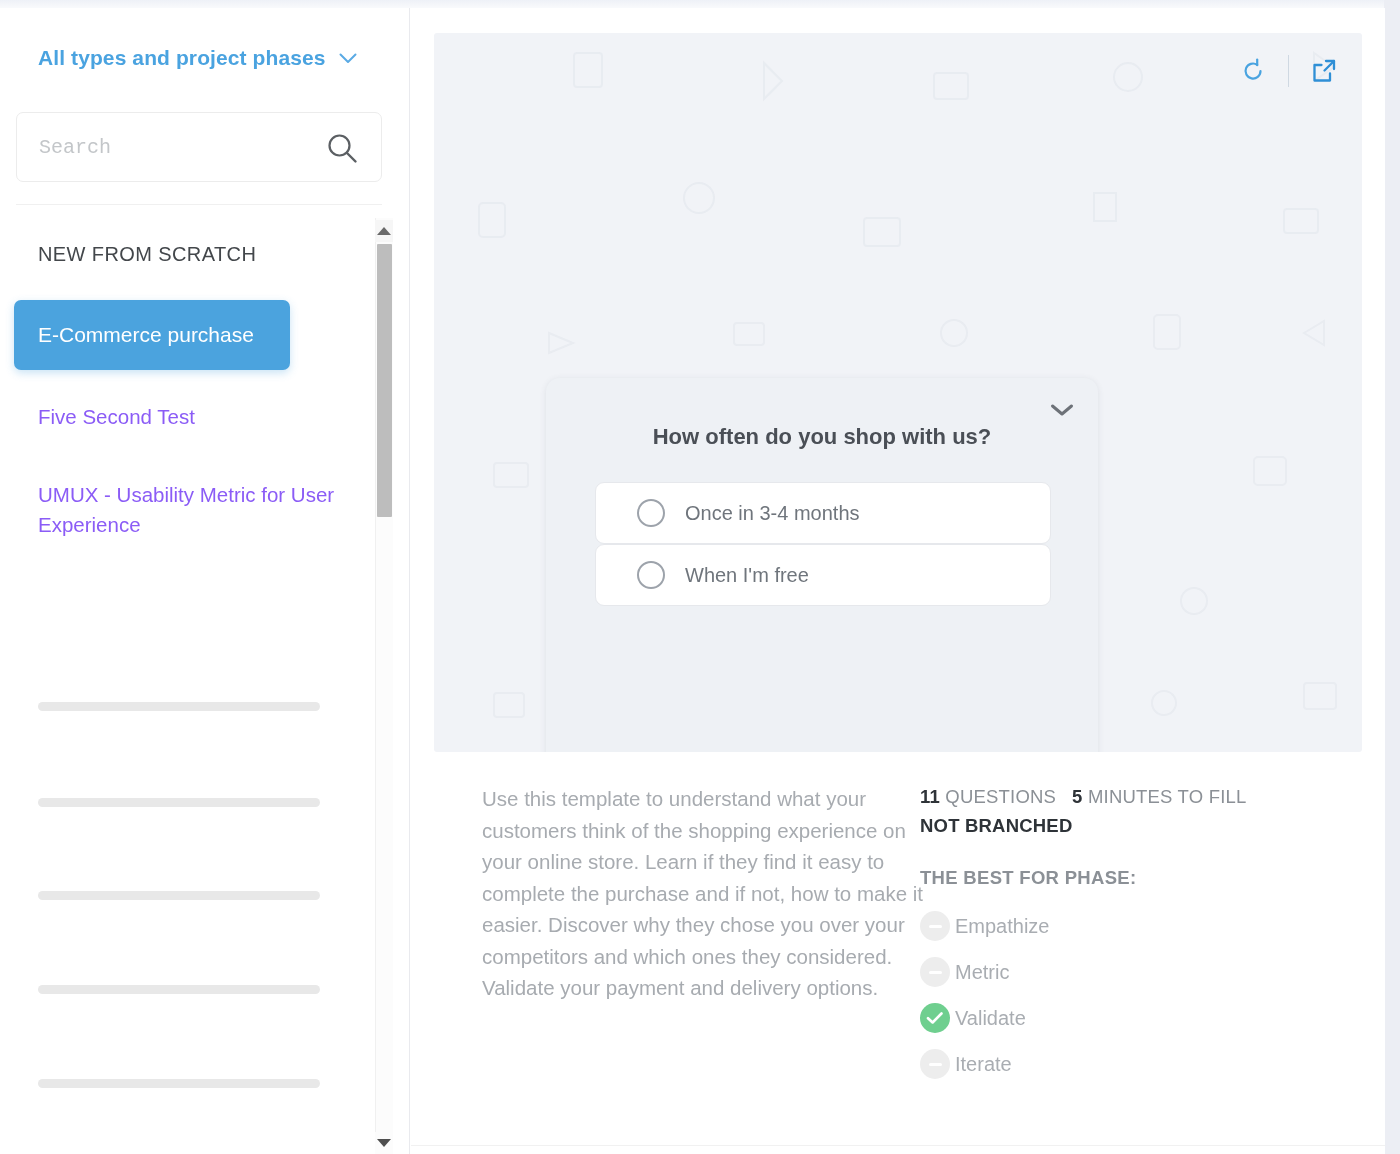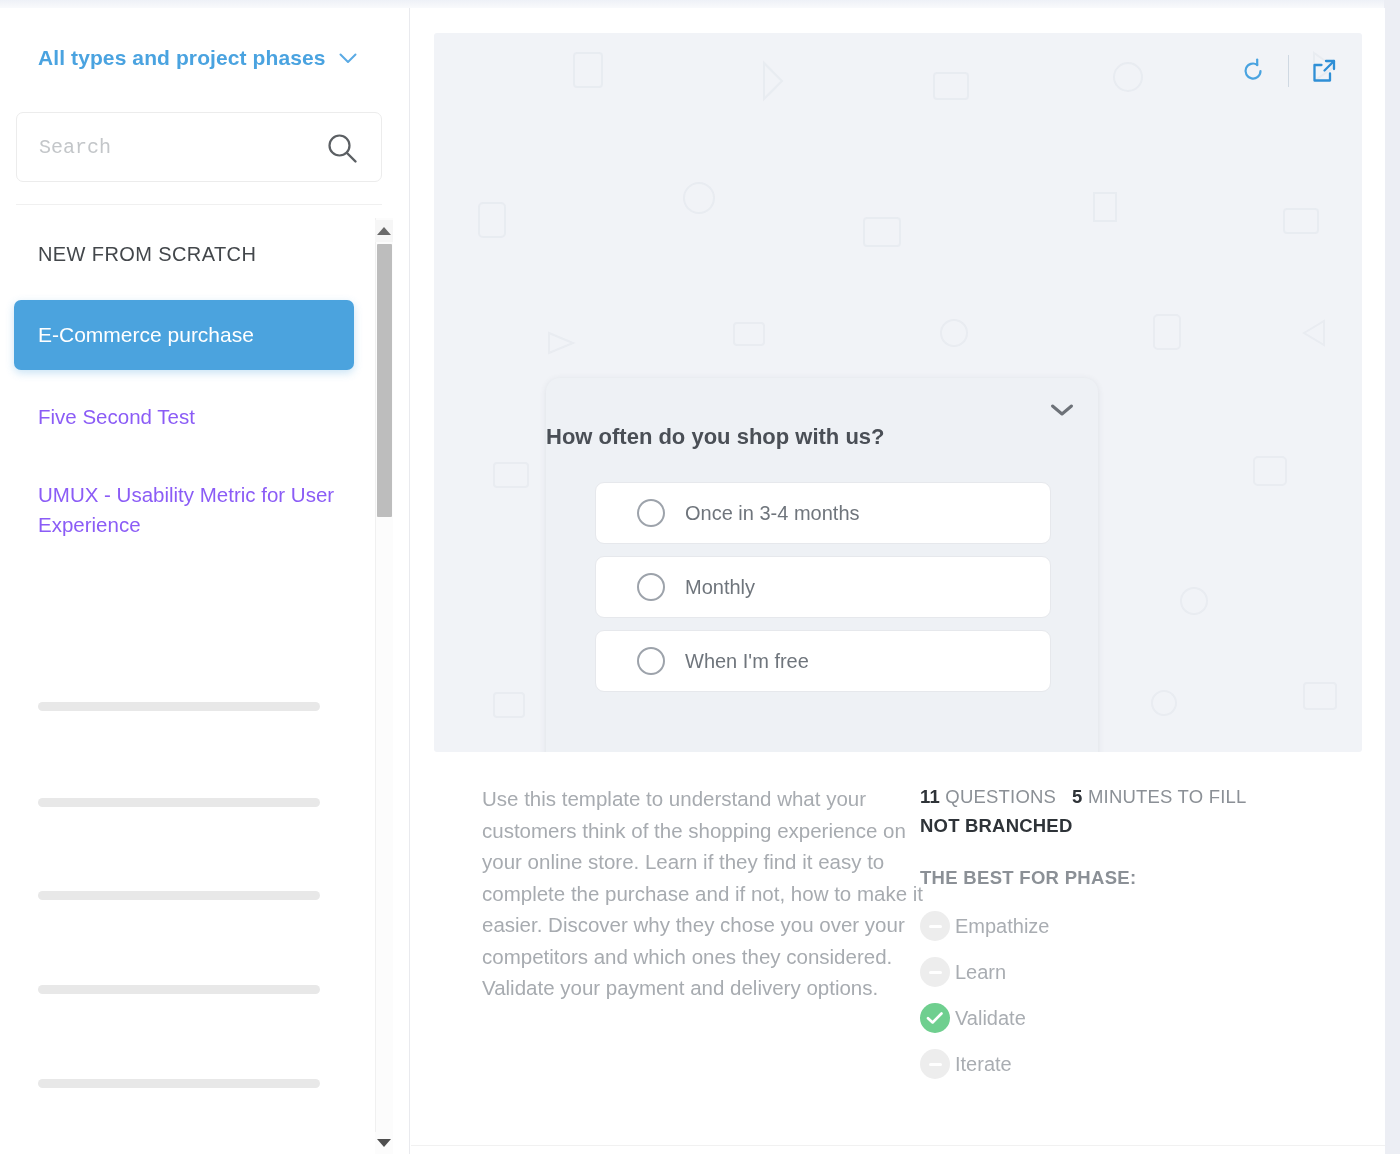--- a/index.html
+++ b/index.html
@@ -89,21 +89,21 @@
   .list-item {
     position: absolute; left: 38px;
     font-size: 20.5px;
     color: #8b5cf6;
     line-height: 30px;
     width: 320px;
     cursor: pointer;
   }
   .item-selected {
     position: absolute; left: 14px; top: 292px;
-    width: 340px; height: 70px;
+    width: 276px; height: 70px;
     background: #4ba3de;
     border-radius: 7px;
     box-shadow: 0 3px 9px rgba(75,163,222,.30);
     display: flex; align-items: center;
     cursor: pointer;
   }
   .item-selected span {
     margin-left: 24px;
     color: #ffffff;
     font-size: 21px;
@@ -185,28 +185,29 @@
     box-shadow: 0 1px 6px rgba(60,70,90,.10);
   }
   .q-collapse {
     position: absolute; right: 22px; top: 18px;
     width: 28px; height: 28px;
     display: flex; align-items: center; justify-content: center;
     cursor: pointer;
   }
   .q-title {
     position: absolute; left: 0; top: 46px; width: 552px;
+    text-align: center;
     font-size: 22px;
     font-weight: bold;
     color: #4a4f56;
   }
   .q-options {
     position: absolute; left: 49px; top: 104px;
     width: 456px;
-    display: flex; flex-direction: column; gap: 12px;
+    display: flex; flex-direction: column; 
   }
   .q-opt {
     height: 62px;
     background: #ffffff;
     border: 1px solid #e6e8ec;
     border-radius: 9px;
     display: flex; align-items: center;
     padding-left: 21px;
     cursor: pointer;
   }
@@ -403,24 +404,20 @@
             </svg>
         </div>
         <div class="q-title">How often do you shop with us?</div>
         <div class="q-options">
           <div class="q-opt">
             <span class="radio"></span>
             <span>Once in 3-4 months</span>
           </div>
           <div class="q-opt">
             <span class="radio"></span>
-            <span>Monthly</span>
-          </div>
-          <div class="q-opt">
-            <span class="radio"></span>
             <span>When I'm free</span>
           </div>
         </div>
       </div>
     </div>
 
     <div class="desc">Use this template to understand what your customers think of the shopping experience on your online store. Learn if they find it easy to complete the purchase and if not, how to make it easier. Discover why they chose you over your competitors and which ones they considered. Validate your payment and delivery options.</div>
 
     <div class="meta">
       <div class="meta-line1">
@@ -433,21 +430,21 @@
         <div class="phase-row">
           <span class="phase-dot dot-off">
               <span class="dash"></span>
             </span>
           <span class="phase-label">Empathize</span>
         </div>
         <div class="phase-row">
           <span class="phase-dot dot-off">
               <span class="dash"></span>
             </span>
-          <span class="phase-label">Learn</span>
+          <span class="phase-label">Metric</span>
         </div>
         <div class="phase-row">
           <span class="phase-dot dot-on">
             <svg width="18" height="14" viewBox="0 0 18 14">
                 <path d="M 2 7.2 L 6.6 11.5 L 15.5 2.5" fill="none" stroke="#ffffff" stroke-width="2.6" stroke-linecap="round" stroke-linejoin="round"></path>
               </svg>
           </span>
           <span class="phase-label">Validate</span>
         </div>
         <div class="phase-row">

